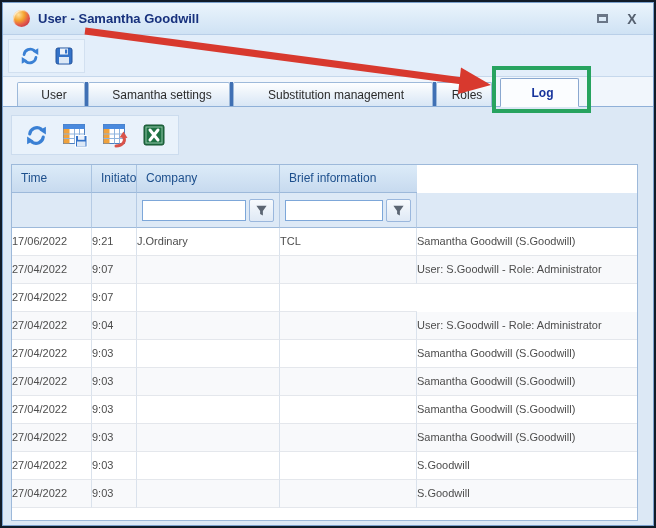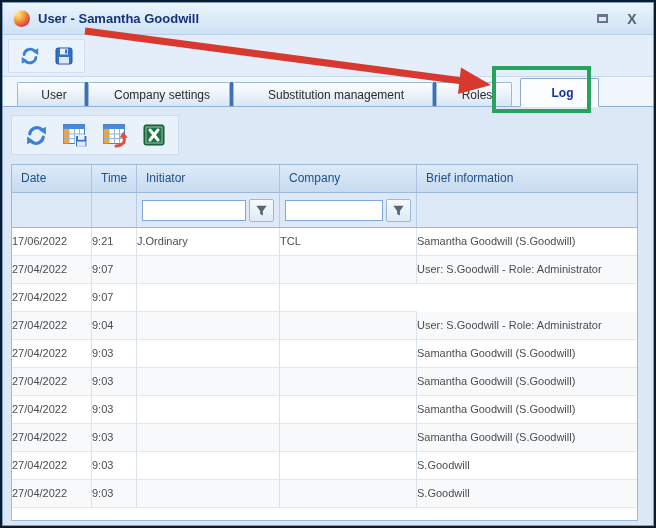--- a/index.html
+++ b/index.html
@@ -100,28 +100,28 @@
       </div>
     </div>
   </div>
 
   <div class="tabstrip">
     <div class="tab" style="width:68px">
       <span>User</span>
     </div>
     <div class="tab-sep"></div>
     <div class="tab" style="width:142px">
-      <span>Company settings</span>
+      <span>Samantha settings</span>
     </div>
     <div class="tab-sep"></div>
     <div class="tab" style="width:200px">
       <span>Substitution management</span>
     </div>
     <div class="tab-sep"></div>
-    <div class="tab" style="width:76px">
+    <div class="tab" style="width:56px">
       <span>Roles</span>
     </div>
     <div style="width:8px"></div>
     <div class="tab active" style="width:79px">
       <span>Log</span>
     </div>
   </div>
 
   <div class="content">
 
@@ -159,21 +159,20 @@
         <svg width="24" height="24" viewBox="0 0 24 24">
           <rect x="2" y="2" width="20" height="20" rx="2" fill="#1f7244" stroke="#14522f"></rect>
           <rect x="4" y="4" width="16" height="16" fill="none" stroke="#8fc2a5" stroke-width="1"></rect>
           <path d="M8 7 L16 17 M16 7 L8 17" stroke="#fff" stroke-width="3" stroke-linecap="round"></path>
         </svg>
       </div>
     </div>
 
     <div class="grid">
       <div class="g-head">
-        <div class="h-cell">Date</div>
         <div class="h-cell">Time</div>
         <div class="h-cell">Initiator</div>
         <div class="h-cell">Company</div>
         <div class="h-cell">Brief information</div>
       </div>
 
       <div class="g-filter">
         <div class="f-cell"></div>
         <div class="f-cell"></div>
         <div class="f-cell">

